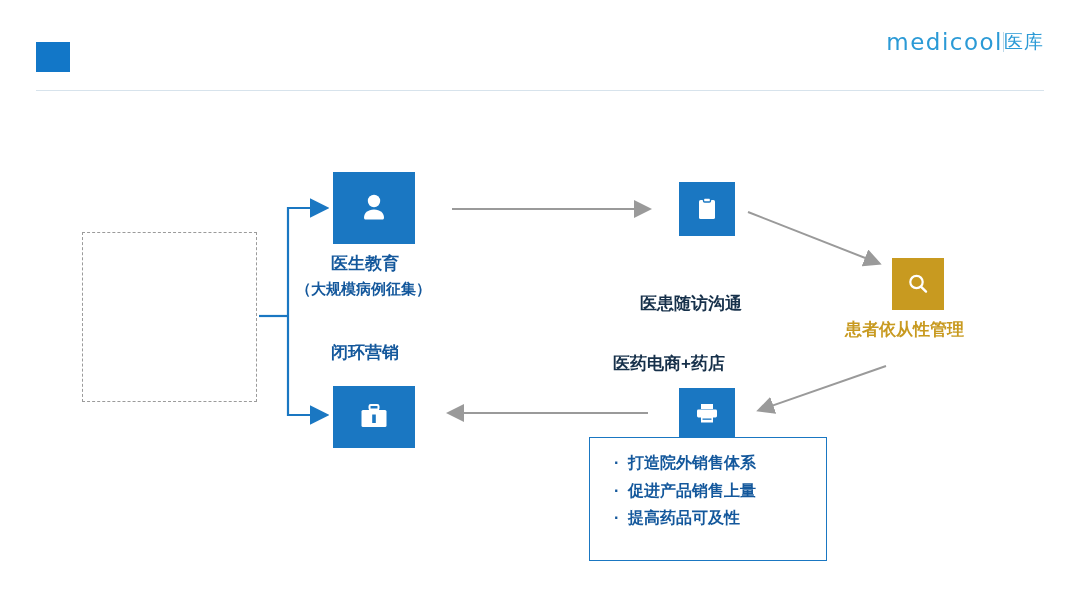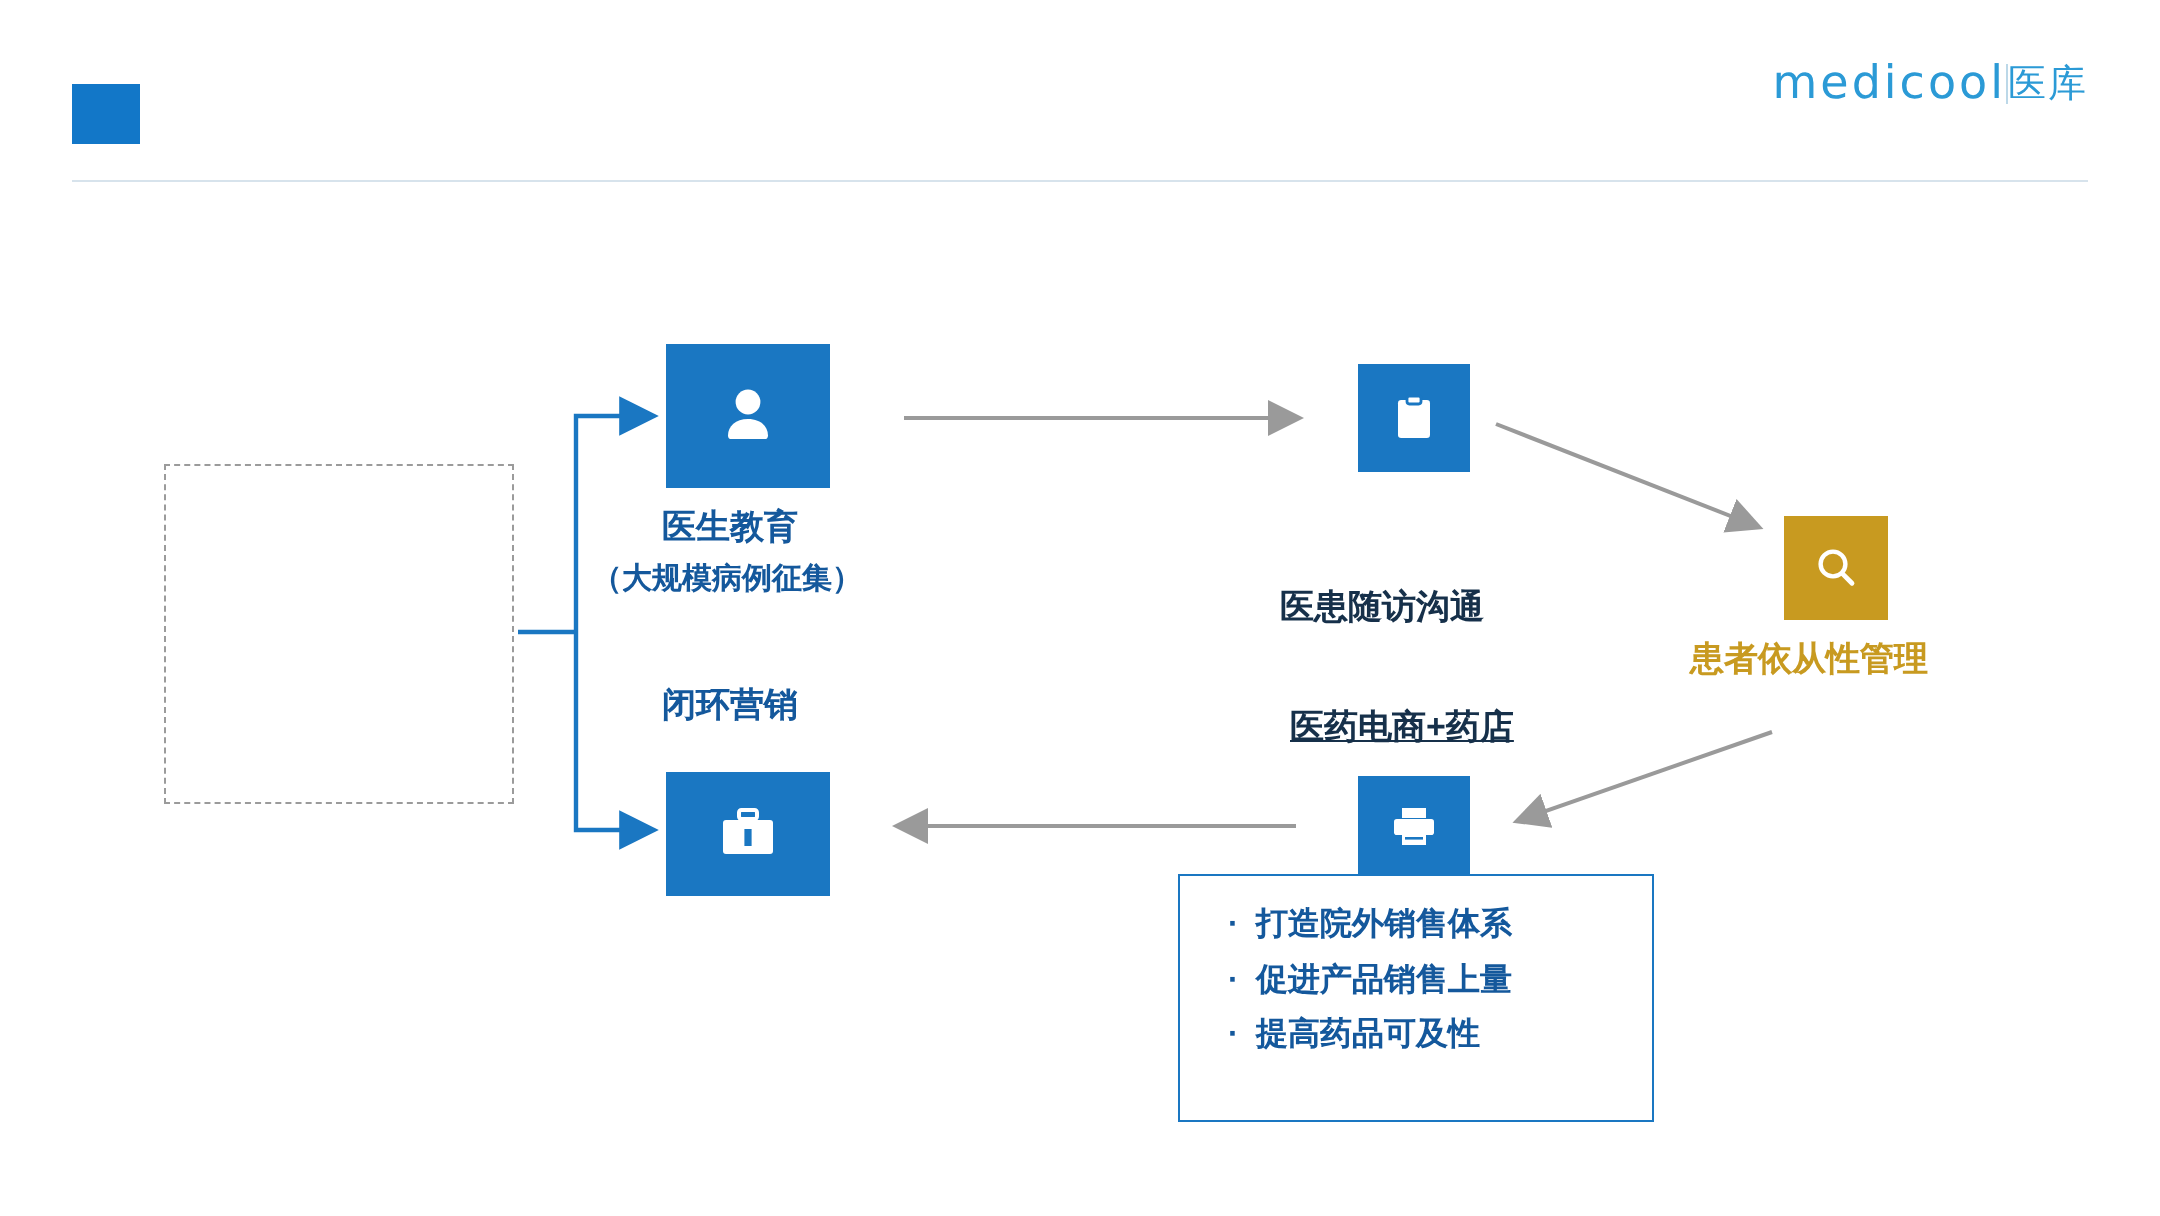--- a/index.html
+++ b/index.html
@@ -125,21 +125,21 @@
     color: #c89a20;
   }
   .lbl-doctor-edu { left: 331px; top: 252px; width: 86px; }
   .lbl-doctor-sub {
     left: 296px; top: 280px; width: 156px;
     font-size: 15px; font-weight: bold; color: #14589c;
   }
   .lbl-patient-community { left: 331px; top: 341px; width: 86px; }
   .lbl-followup { left: 640px; top: 248px; width: 156px; margin-top: 44px; }
   .lbl-adherence { left: 845px; top: 318px; width: 150px; }
-  .lbl-ecommerce { left: 645px; top: 352px; width: 178px; text-decoration: underline; }
+  .lbl-ecommerce { left: 613px; top: 352px; width: 178px; }
 
   
   .bullet-box {
     position: absolute;
     left: 589px;
     top: 437px;
     width: 238px;
     height: 124px;
     border: 1px solid #1a77c2;
     box-sizing: border-box;

